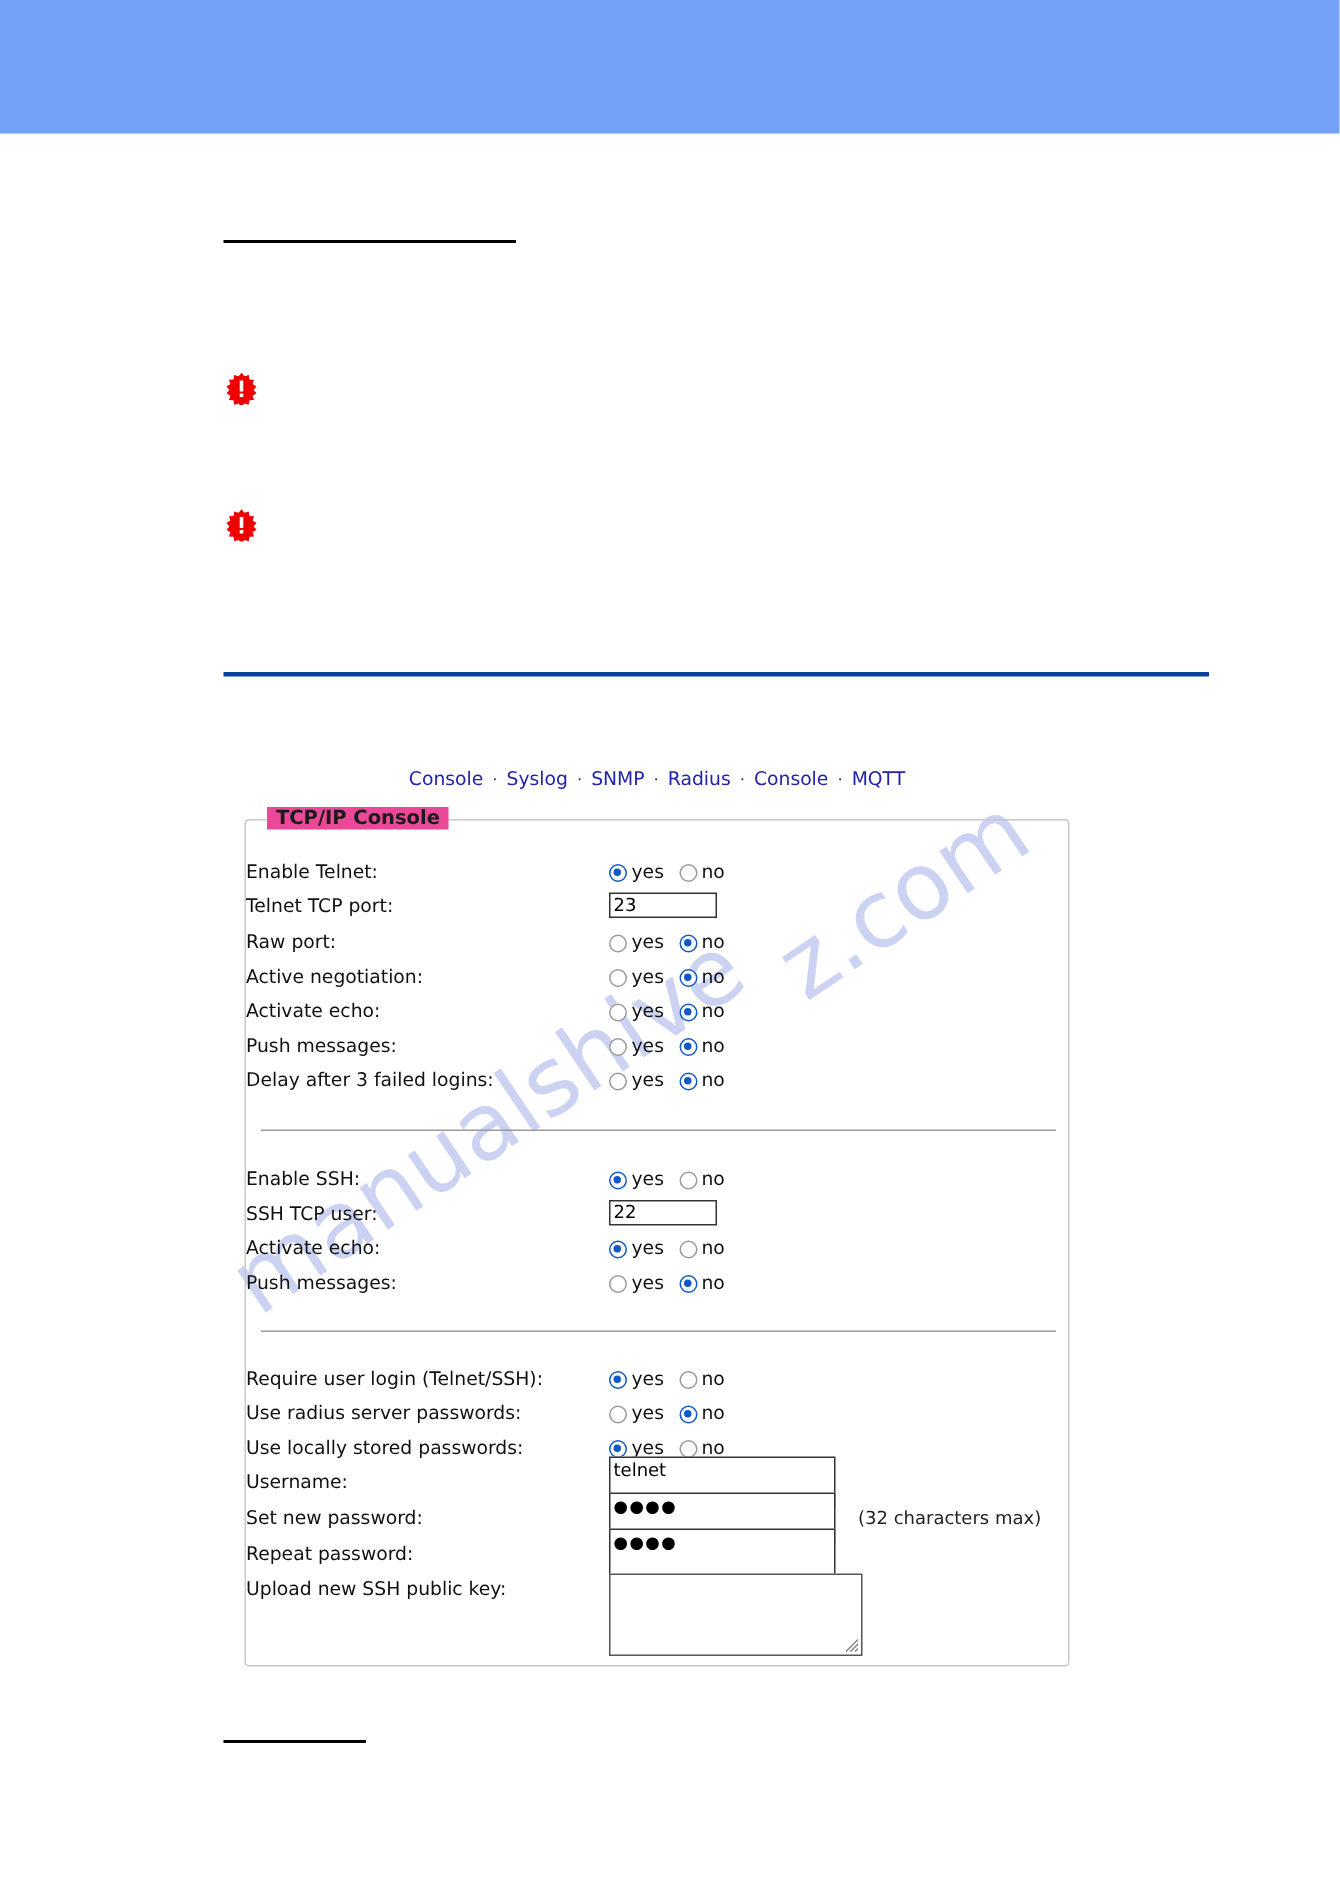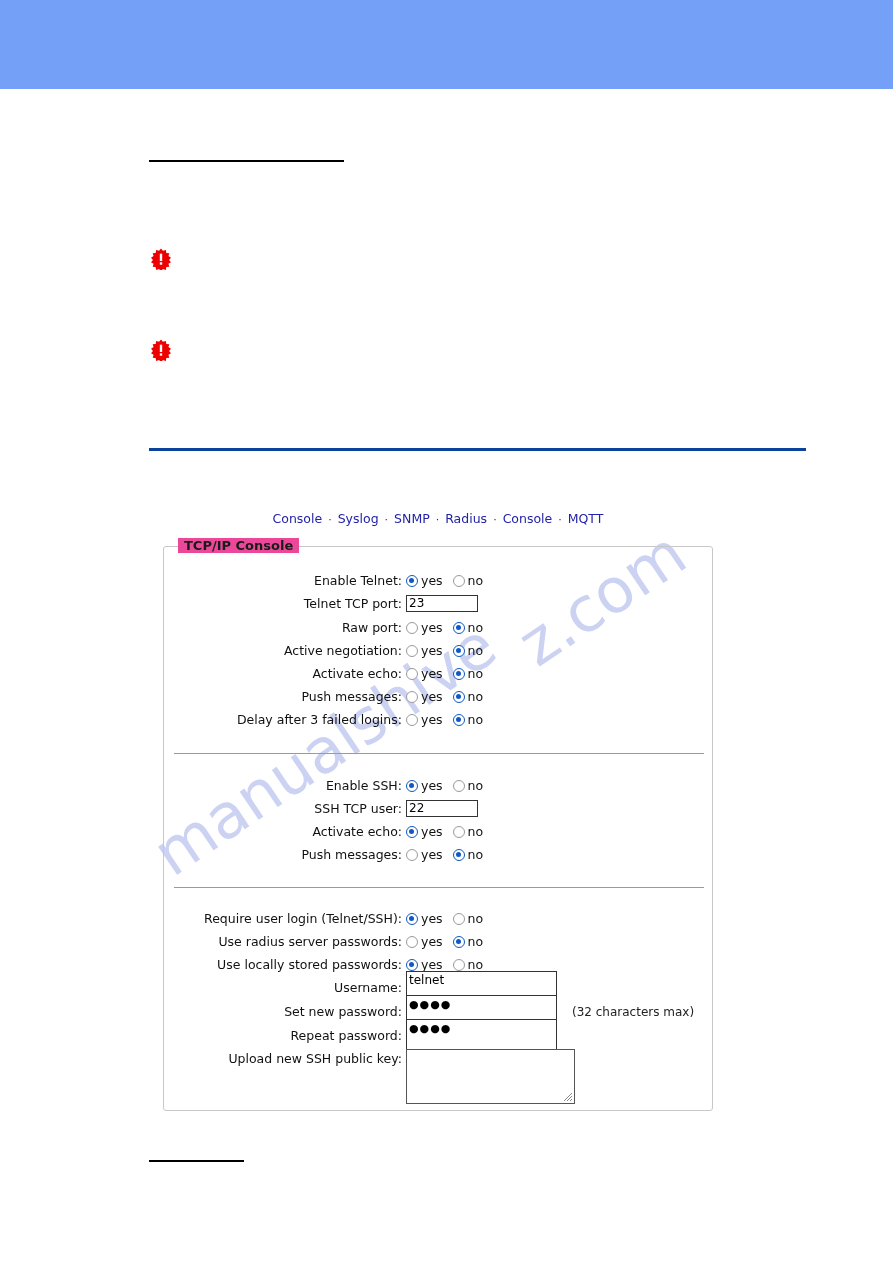--- a/index.html
+++ b/index.html
@@ -144,39 +144,39 @@
     left: 0;
     width: 550px;
     height: 23px;
     display: flex;
     align-items: center;
     font-size: 12.5px;
     color: #111;
   }
   .row-label {
     width: 242px;
-    text-align: right;
+    text-align: left;
     padding-right: 4px;
     box-sizing: border-box;
     white-space: nowrap;
     color: #111;
   }
   .row-control {
     display: flex;
     align-items: center;
   }
 
   
   .radio-group {
     display: flex;
     align-items: center;
   }
   .radio-opt {
     display: flex;
-    align-items: center;
+    align-items: flex-end;
     margin-right: 10px;
     white-space: nowrap;
   }
   .radio {
     width: 12px; height: 12px;
     border-radius: 50%;
     box-sizing: border-box;
     margin-right: 3px;
     flex: none;
     position: relative;

